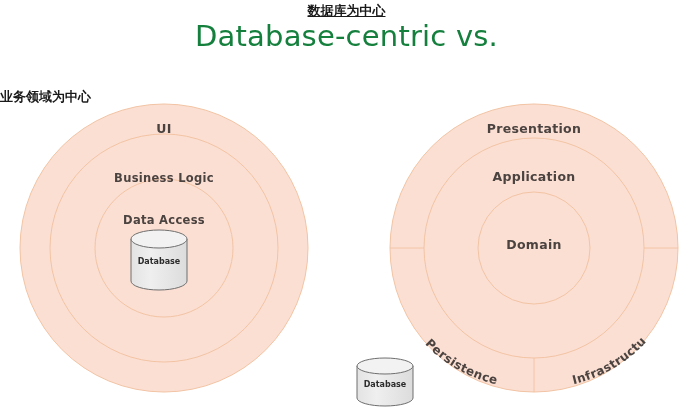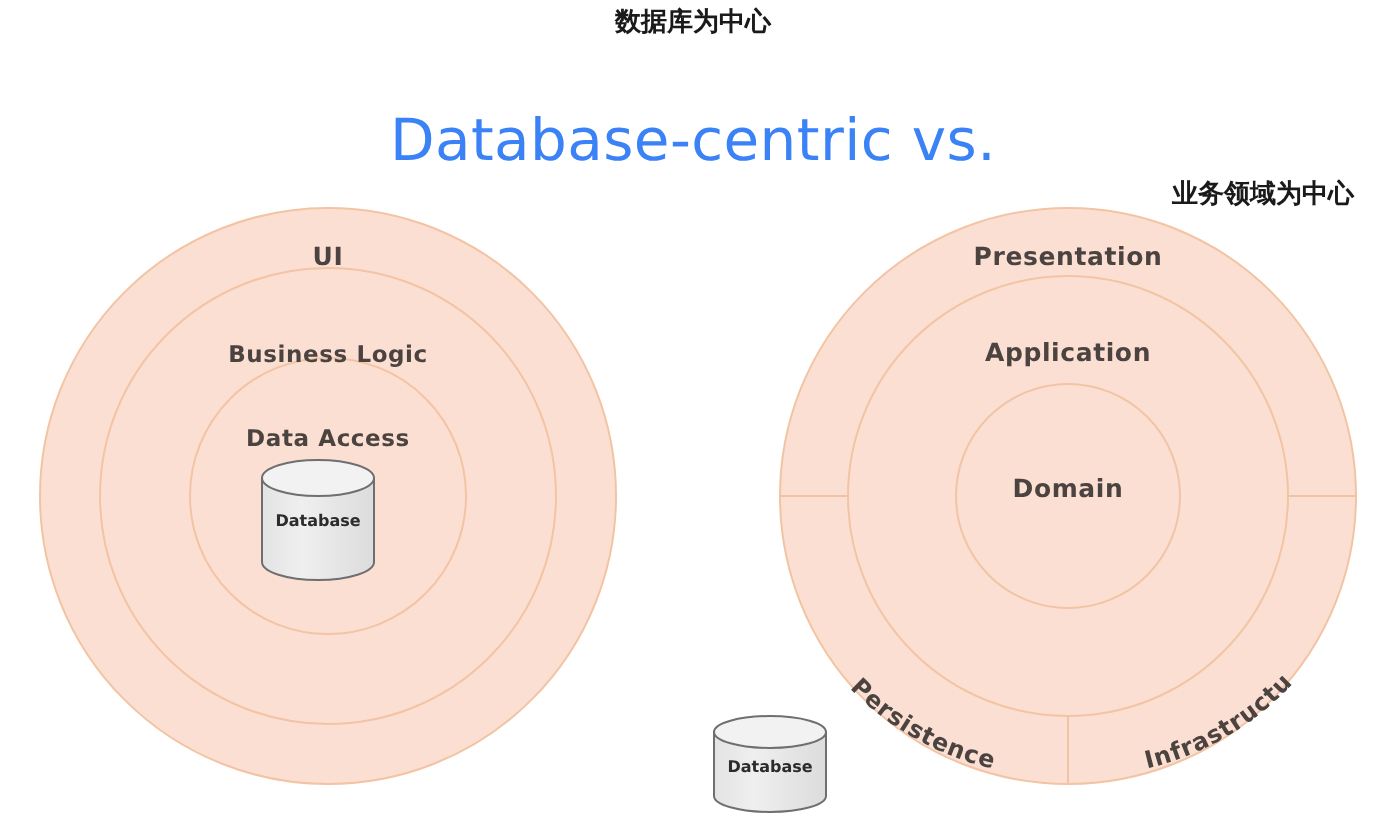--- a/index.html
+++ b/index.html
@@ -29,39 +29,39 @@
     font-size: 13px;
     font-weight: 700;
     color: #1a1a1a;
     white-space: nowrap;
     letter-spacing: 0px;
   }
   #cn-top {
     left: 0; right: 0;
     top: 2px;
     text-align: center;
+    text-decoration: underline;
   }
   #cn-bottom {
-    left: 0; right: 16px;
+    left: 0; right: 0;
     top: 88px;
-    text-align: right;
+    text-align: left;
   }
 
   .title-wrap {
     position: absolute;
     left: 0; right: 0;
     top: 20px;
     text-align: center;
     line-height: 1.16;
-    color: #3b82f6;
+    color: #15803d;
     font-size: 29px;
     font-weight: 400;
     font-family: "DejaVu Sans", "Liberation Sans", sans-serif;
     letter-spacing: 0.2px;
-    margin-top: 34px;
   }
   .title-line { display: block; }
 
   .ring-label {
     font-family: "DejaVu Sans", "Liberation Sans", sans-serif;
     font-size: 11.5px;
     font-weight: 700;
     fill: #4b4340;
     text-anchor: middle;
     dominant-baseline: middle;

